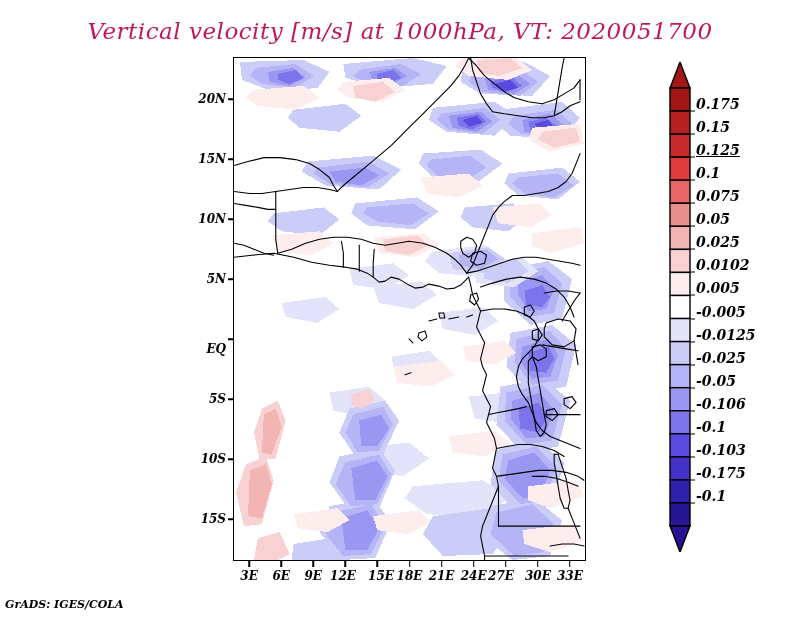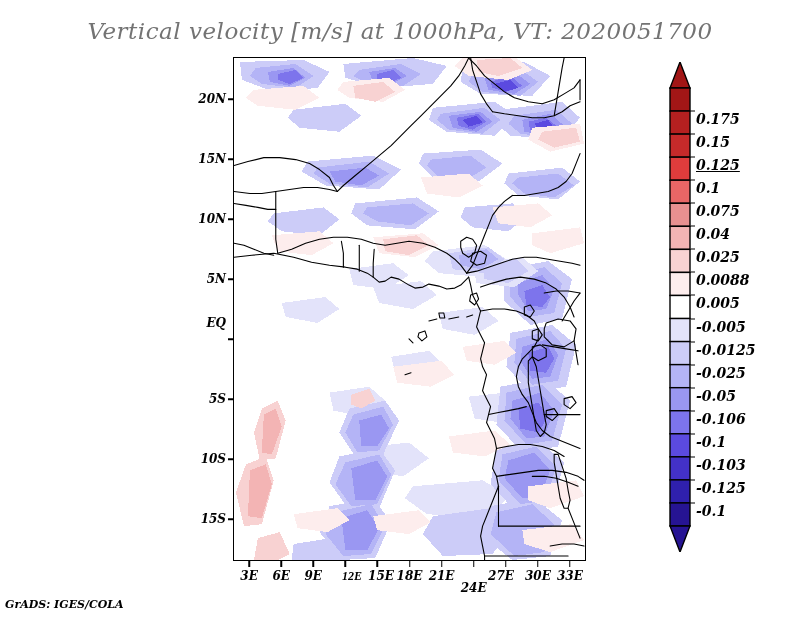--- a/index.html
+++ b/index.html
@@ -19,21 +19,21 @@
   #chart-title {
     position: absolute;
     left: 0;
     top: 18px;
     width: 800px;
     text-align: center;
     font-family: "DejaVu Serif", serif;
     font-style: italic;
     font-size: 23px;
     letter-spacing: 0.5px;
-    color: #737373;
+    color: #be185d;
     white-space: nowrap;
   }
 
   
   #plot-area {
     position: absolute;
     left: 233px;
     top: 57px;
     width: 353px;
     height: 504px;
@@ -106,21 +106,21 @@
     position: absolute;
     left: 669px;
     top: 62px;
     width: 22px;
     height: 490px;
   }
   #colorbar-svg { display: block; width: 22px; height: 490px; }
   #colorbar-labels {
     position: absolute;
     left: 696px;
-    top: 70px;
+    top: 55px;
     width: 100px;
     height: 490px;
   }
   .cb-label {
     position: absolute;
     left: 0;
     font-family: "DejaVu Serif", serif;
     font-style: italic;
     font-weight: bold;
     font-size: 14px;
@@ -445,35 +445,35 @@
       <path d="M0 186 L10 188 L20 192 L30 196 L40 198"></path>
     </g>
   </svg>
 </div>
 
 <div id="ytick-labels">
     <div class="ytick-label" style="top: 42px;">20N</div>
     <div class="ytick-label" style="top: 102px;">15N</div>
     <div class="ytick-label" style="top: 162px;">10N</div>
     <div class="ytick-label" style="top: 222px;">5N</div>
-    <div class="ytick-label" style="top: 266px;">EQ</div>
+    <div class="ytick-label" style="top: 292px;">EQ</div>
     <div class="ytick-label" style="top: 342px;">5S</div>
     <div class="ytick-label" style="top: 402px;">10S</div>
     <div class="ytick-label" style="top: 462px;">15S</div>
   </div>
 
 <div id="xtick-labels">
     <div class="xtick-label" style="left: 16.0455px;">3E</div>
     <div class="xtick-label" style="left: 48.1364px;">6E</div>
     <div class="xtick-label" style="left: 80.2273px;">9E</div>
-    <div class="xtick-label" style="left: 119px; font-family: Liberation Serif, serif;">12E</div>
+    <div class="xtick-label" style="left: 110px;">12E</div>
     <div class="xtick-label" style="left: 148px;">15E</div>
     <div class="xtick-label" style="left: 176.5px;">18E</div>
     <div class="xtick-label" style="left: 208.591px;">21E</div>
-    <div class="xtick-label" style="left: 240.682px; margin-top: 12px;">24E</div>
+    <div class="xtick-label" style="left: 240.682px;">24E</div>
     <div class="xtick-label" style="left: 268px;">27E</div>
     <div class="xtick-label" style="left: 304.864px;">30E</div>
     <div class="xtick-label" style="left: 336.955px;">33E</div>
   </div>
 
 <div id="colorbar">
   <svg id="colorbar-svg" viewBox="0 0 22 490" preserveAspectRatio="none">
       <path d="M11 0 L21 26 L1 26 Z" fill="#a21616" stroke="#000" stroke-width="1.4"></path>
       <rect x="1" y="26" width="20" height="23.05263157894737" fill="#a21616" stroke="#000" stroke-width="1.4"></rect>
       <rect x="1" y="49.05263157894737" width="20" height="23.05263157894737" fill="#b52020" stroke="#000" stroke-width="1.4"></rect>
@@ -496,32 +496,32 @@
       <rect x="1" y="440.94736842105266" width="20" height="23.05263157894737" fill="#261493" stroke="#000" stroke-width="1.4"></rect>
       <path d="M1 464 L21 464 L11 490 Z" fill="#261493" stroke="#000" stroke-width="1.4"></path>
     </svg>
 </div>
 <div id="colorbar-labels">
     <div class="cb-label" style="top: 49.0526px;">0.175</div>
     <div class="cb-label" style="top: 72.1053px;">0.15</div>
     <div class="cb-label" style="top: 95.1579px; text-decoration: underline;">0.125</div>
     <div class="cb-label" style="top: 118.211px;">0.1</div>
     <div class="cb-label" style="top: 141.263px;">0.075</div>
-    <div class="cb-label" style="top: 164.316px;">0.04</div>
+    <div class="cb-label" style="top: 164.316px;">0.05</div>
     <div class="cb-label" style="top: 187.368px;">0.025</div>
-    <div class="cb-label" style="top: 210.421px;">0.0088</div>
+    <div class="cb-label" style="top: 210.421px;">0.0102</div>
     <div class="cb-label" style="top: 233.474px;">0.005</div>
     <div class="cb-label" style="top: 256.526px;">-0.005</div>
     <div class="cb-label" style="top: 279.579px;">-0.0125</div>
     <div class="cb-label" style="top: 302.632px;">-0.025</div>
     <div class="cb-label" style="top: 325.684px;">-0.05</div>
     <div class="cb-label" style="top: 348.737px;">-0.106</div>
     <div class="cb-label" style="top: 371.789px;">-0.1</div>
     <div class="cb-label" style="top: 394.842px;">-0.103</div>
-    <div class="cb-label" style="top: 417.895px;">-0.125</div>
+    <div class="cb-label" style="top: 417.895px;">-0.175</div>
     <div class="cb-label" style="top: 440.947px;">-0.1</div>
   </div>
 
 <div id="grads-credit">GrADS: IGES/COLA</div>
 
 <div class="ytick-mark" style="top: 99px;"></div>
 <div class="ytick-mark" style="top: 159px;"></div>
 <div class="ytick-mark" style="top: 219px;"></div>
 <div class="ytick-mark" style="top: 279px;"></div>
 <div class="ytick-mark" style="top: 339px;"></div>

